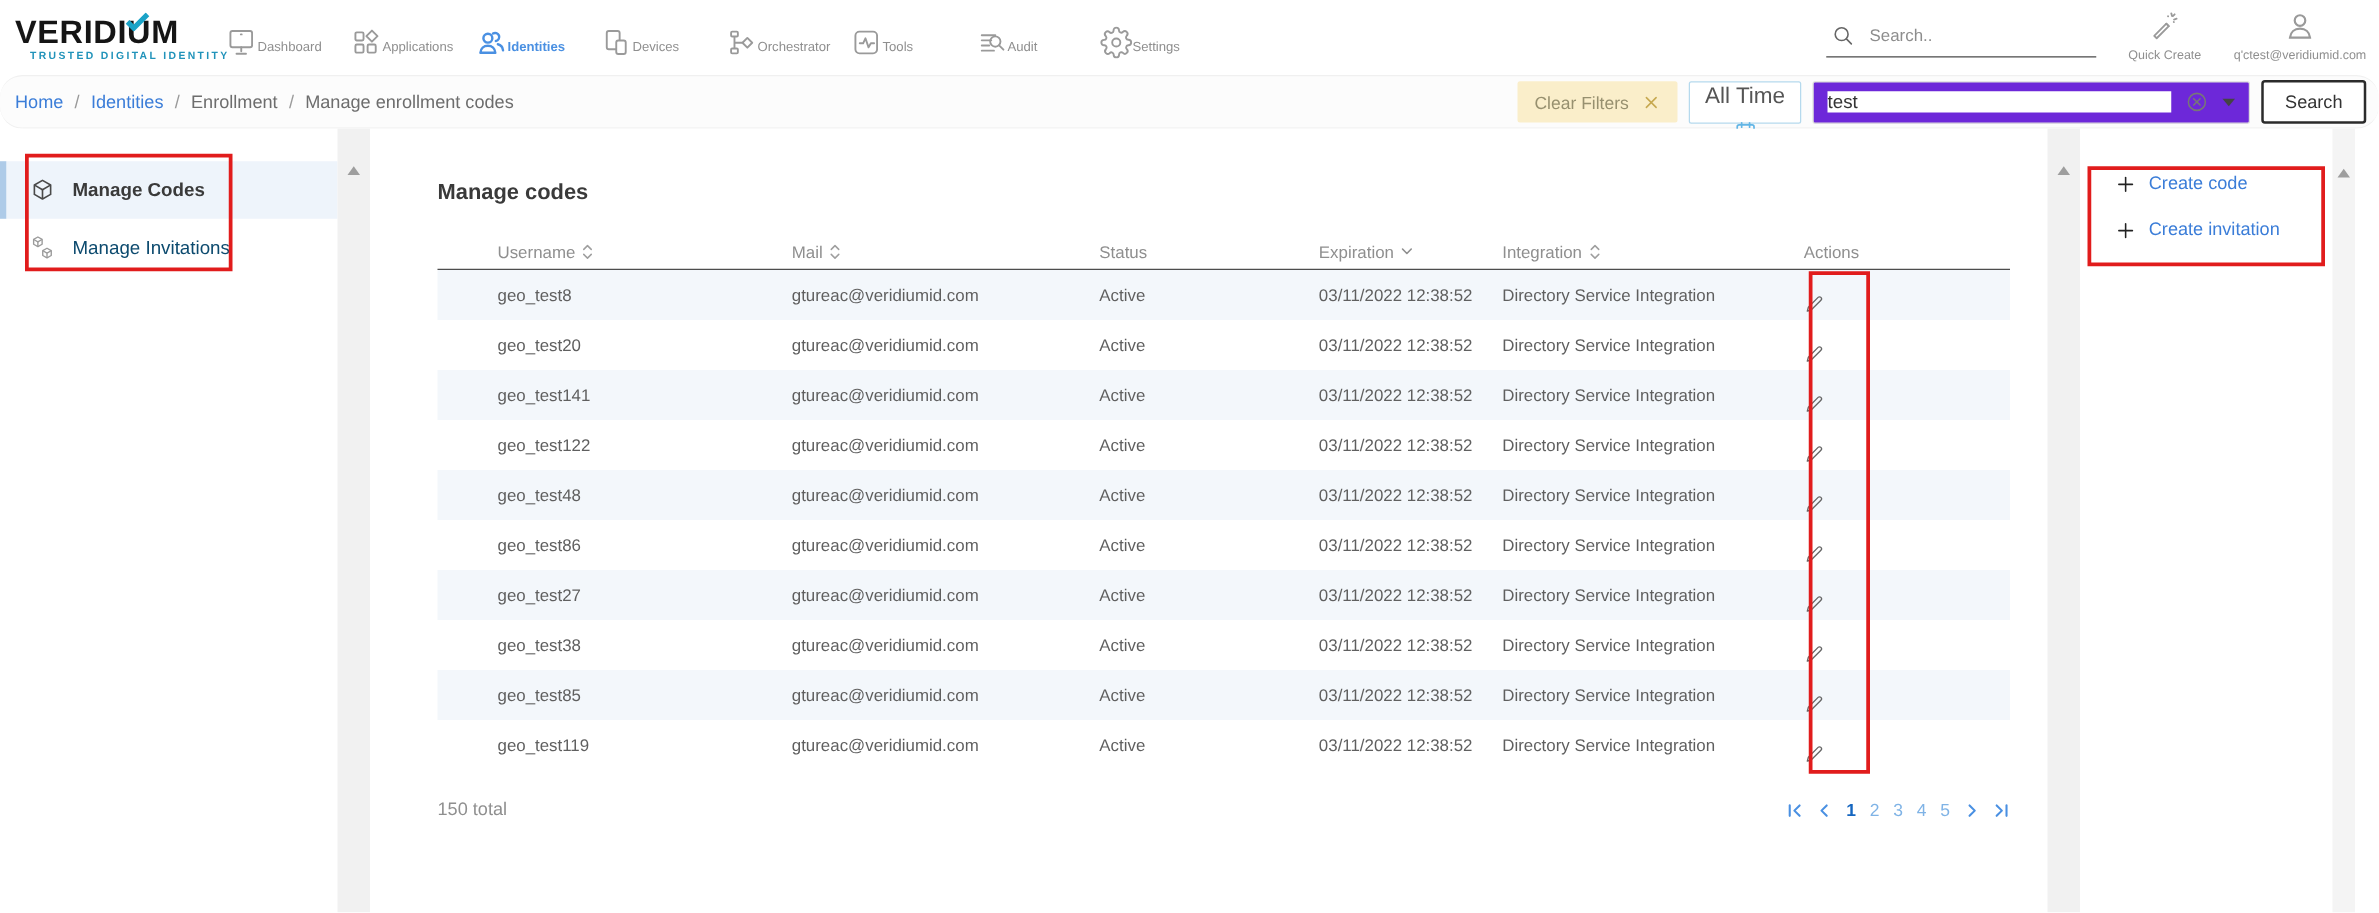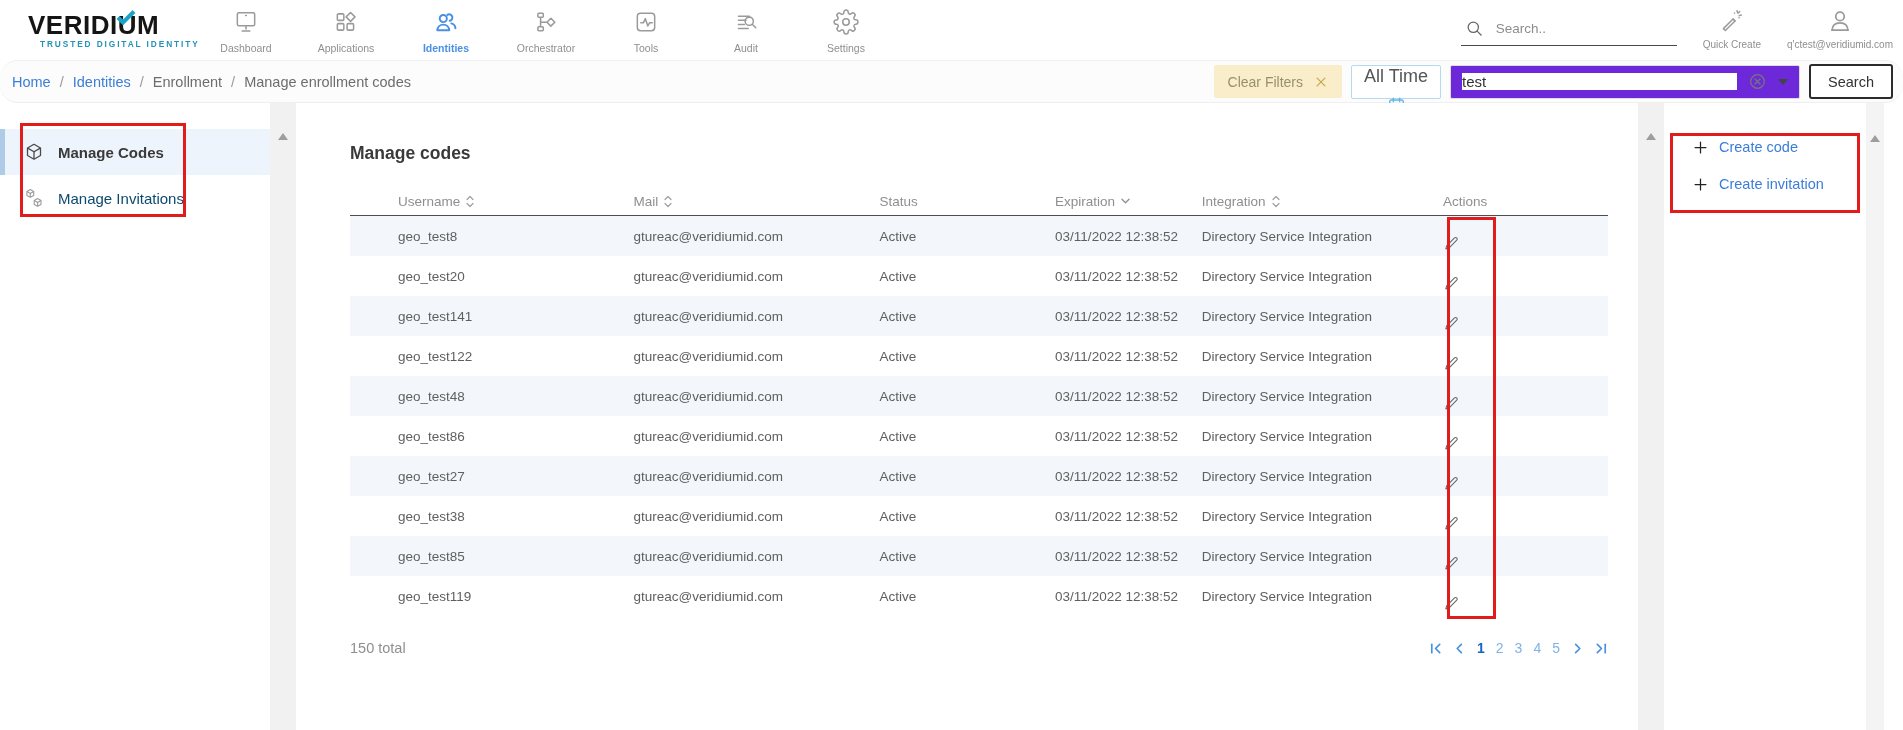--- a/index.html
+++ b/index.html
@@ -1,27 +1,27 @@
 <!DOCTYPE html>
 <html><head>
 <meta charset="utf-8">
 <style>
   * { margin:0; padding:0; box-sizing:border-box; }
   html,body { width:1903px; height:730px; background:#fff; overflow:hidden;
     font-family:"Liberation Sans","DejaVu Sans",sans-serif; color:#555; }
   svg { display:block; }
 
   
-  .topbar { height:60px; display:flex; align-items:stretch; background:#fff; padding-left:28px; }
+  .topbar { height:60px; display:flex; align-items:stretch; background:#fff; padding-left:12px; }
   .logo { width:156px; display:flex; flex-direction:column; justify-content:center; position:relative; }
   .logo-word { font-size:26px; font-weight:800; letter-spacing:.5px; color:#151515; line-height:26px; position:relative; }
   .logo-check { position:absolute; left:88px; top:-2px; }
   .logo-tag { font-size:8.3px; font-weight:700; letter-spacing:1.9px; color:#2193ba; margin-top:1px; padding-left:12px; white-space:nowrap; }
   .nav { display:flex; margin-left:12px; }
-  .nav-item { width:100px; display:flex; flex-direction:column; align-items:center; padding-top:9px; cursor:pointer; }
+  .nav-item { width:100px; display:flex; flex-direction:row; align-items:center; padding-top:9px; cursor:pointer; }
   .nicon { height:27px; color:#9a9a9a; }
   .nlabel { margin-top:6px; font-size:10.5px; color:#8f8f8f; }
   .nav-item.active .nicon { color:#4a90e2; }
   .nav-item.active .nlabel { color:#4a90e2; font-weight:700; }
   .top-right { margin-left:auto; display:flex; align-items:flex-start; gap:26px; padding-right:10px; }
   .gsearch { width:216px; display:flex; align-items:center; gap:12px; border-bottom:1px solid #4a4a4a; padding:5px 4px 7px 4px; margin-top:14px; color:#6f6f6f; }
   .gsearch input { border:none; outline:none; width:150px; font-size:13.5px; color:#666;
     font-family:"Liberation Sans","DejaVu Sans",sans-serif; background:transparent; }
   .gsearch input::placeholder { color:#8d8d8d; }
   .top-mini { display:flex; flex-direction:column; align-items:center; padding-top:8px; cursor:pointer; }
@@ -137,20 +137,29 @@
     <div class="nav-item active">
       <span class="nicon">
         <svg width="26" height="26" viewBox="0 0 24 24" fill="none" stroke="currentColor" stroke-width="1.8" stroke-linecap="round" stroke-linejoin="round">
             <path d="M13.3 5.4a3 3 0 1 1 2.1 5.5"></path>
             <path d="M16.9 13.3c2.3.5 3.6 2.2 3.8 4.5"></path>
             <circle cx="9.5" cy="8.8" r="3.3"></circle>
             <path d="M4 19.6c.2-3.2 2.5-5.2 5.5-5.2s5.3 2 5.5 5.2z"></path>
           </svg>
       </span>
       <span class="nlabel">Identities</span>
+    </div>
+    <div class="nav-item">
+      <span class="nicon">
+        <svg width="26" height="26" viewBox="0 0 24 24" fill="none" stroke="currentColor" stroke-width="1.4" stroke-linejoin="round">
+            <rect x="5" y="3.5" width="9.5" height="13.5" rx="1.5"></rect>
+            <rect x="12" y="10.5" width="7" height="10" rx="1.5" fill="#fff"></rect>
+          </svg>
+      </span>
+      <span class="nlabel">Devices</span>
     </div>
     <div class="nav-item">
       <span class="nicon">
         <svg width="26" height="26" viewBox="0 0 24 24" fill="none" stroke="currentColor" stroke-width="1.4" stroke-linejoin="round">
             <rect x="4.5" y="4" width="5" height="3.6" rx=".8"></rect>
             <rect x="4.5" y="16.4" width="5" height="3.6" rx=".8"></rect>
             <path d="M7 7.6v8.8"></path>
             <path d="M7 12.2h5.9"></path>
             <path d="M16.5 8.6l3.6 3.6-3.6 3.6-3.6-3.6z"></path>
           </svg>

